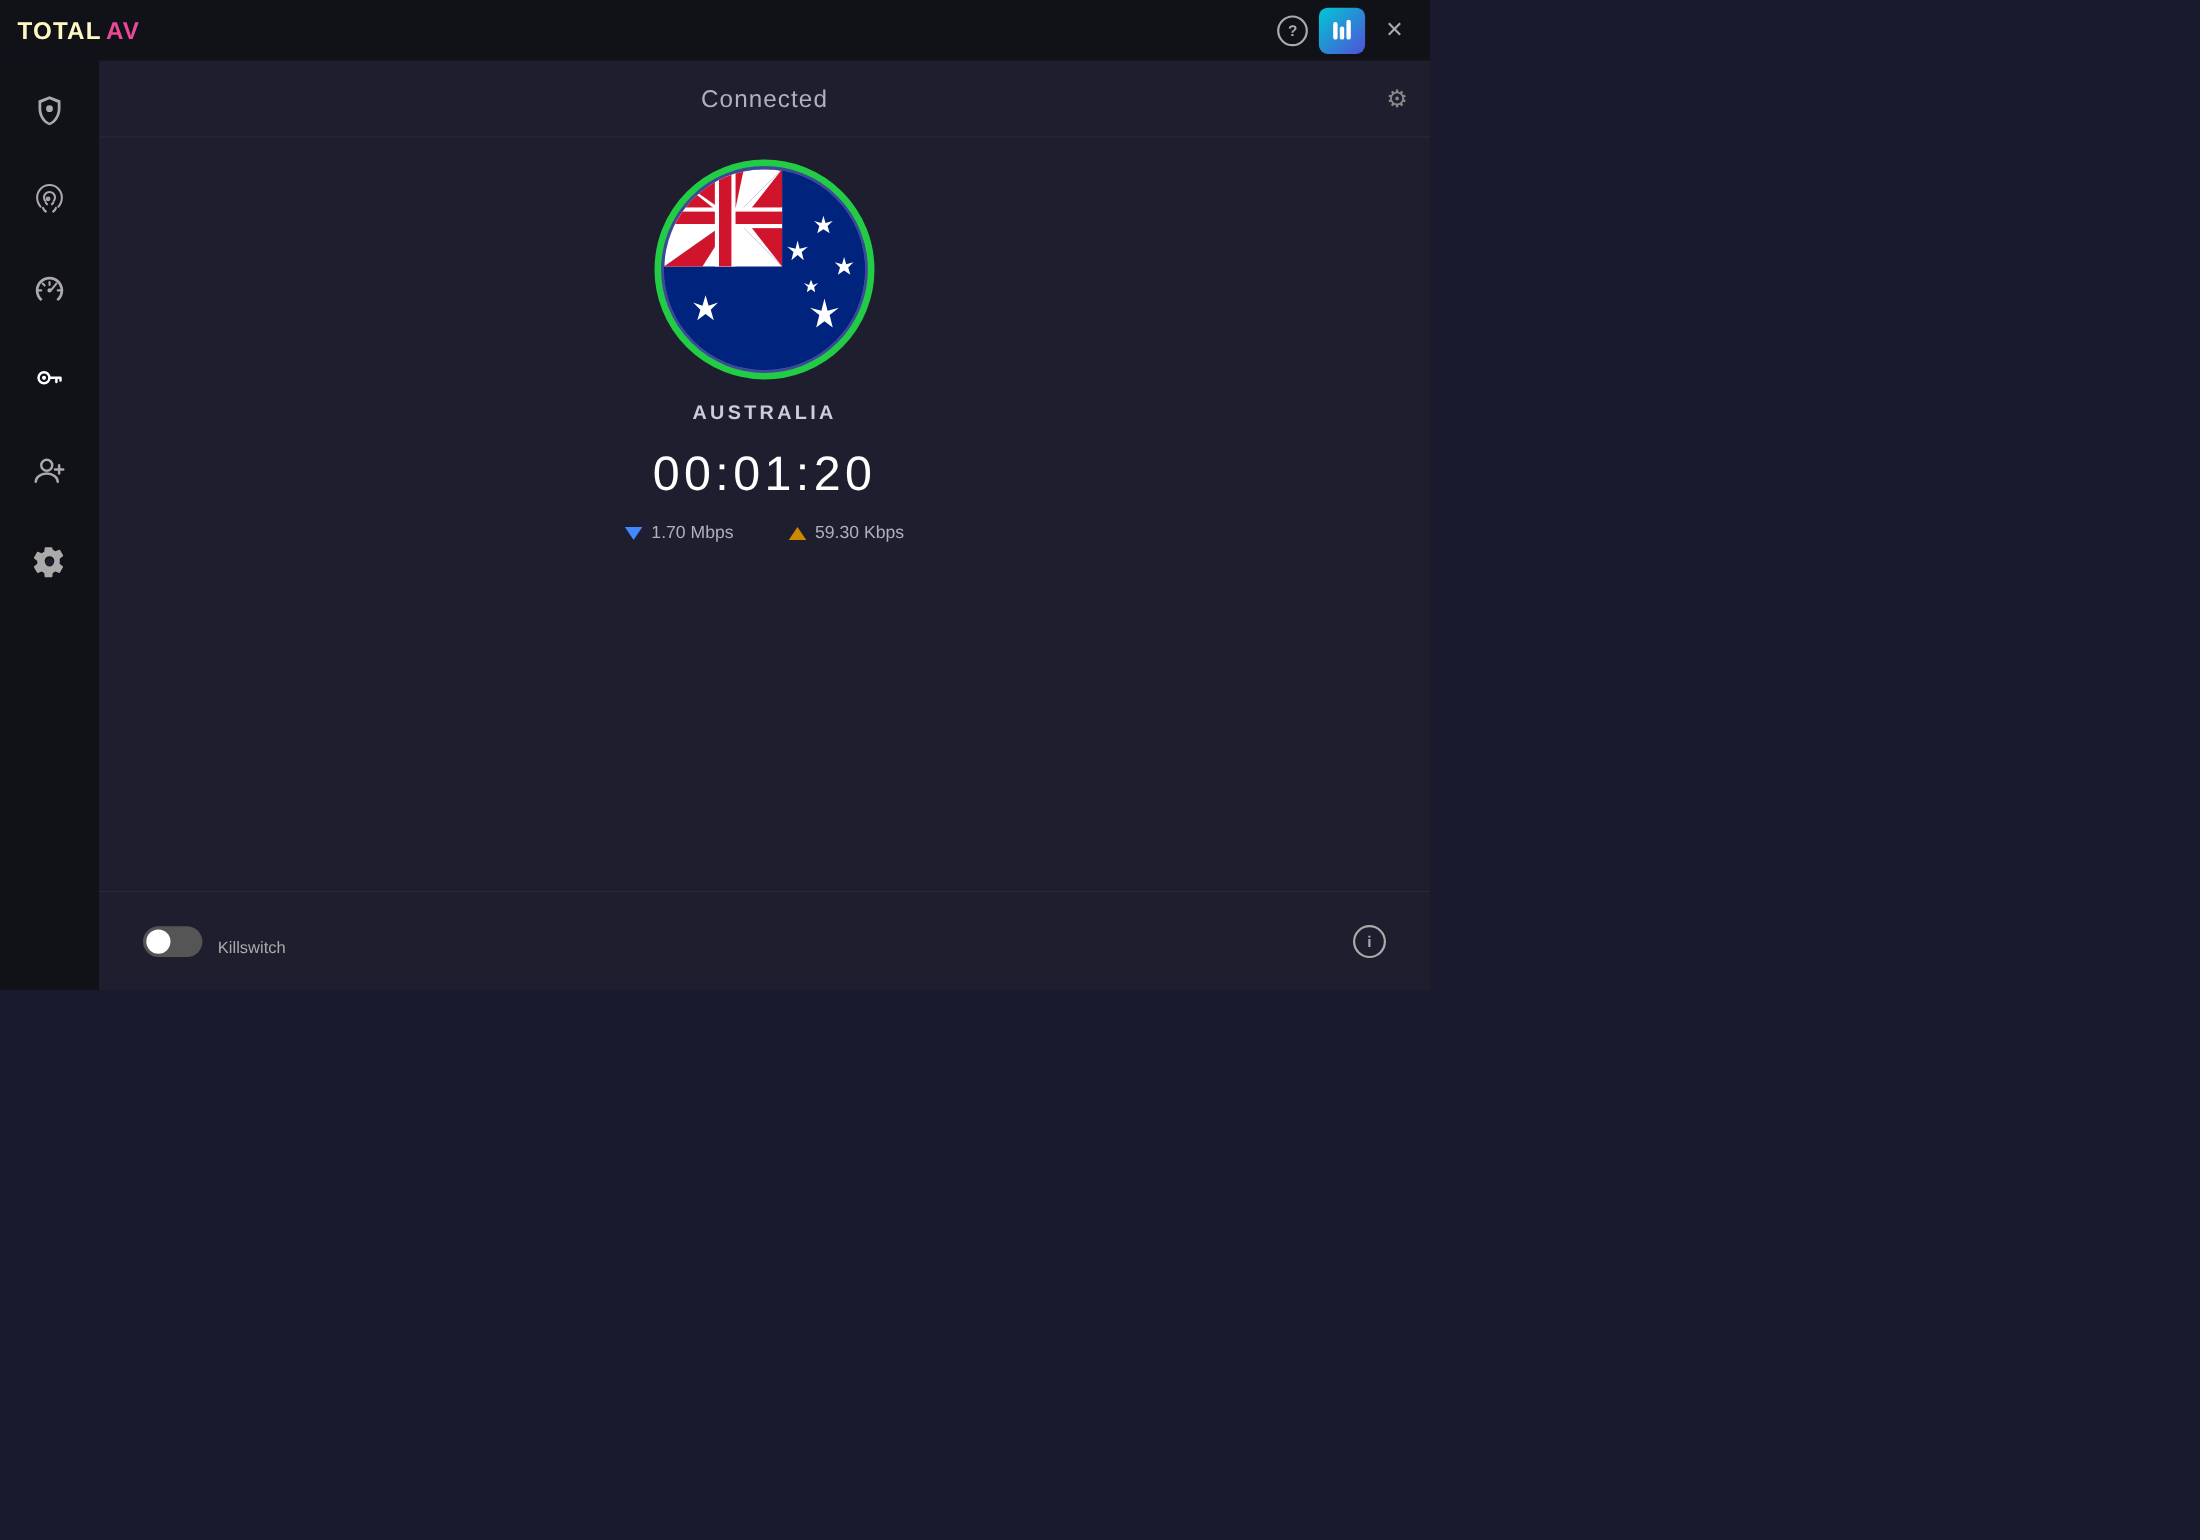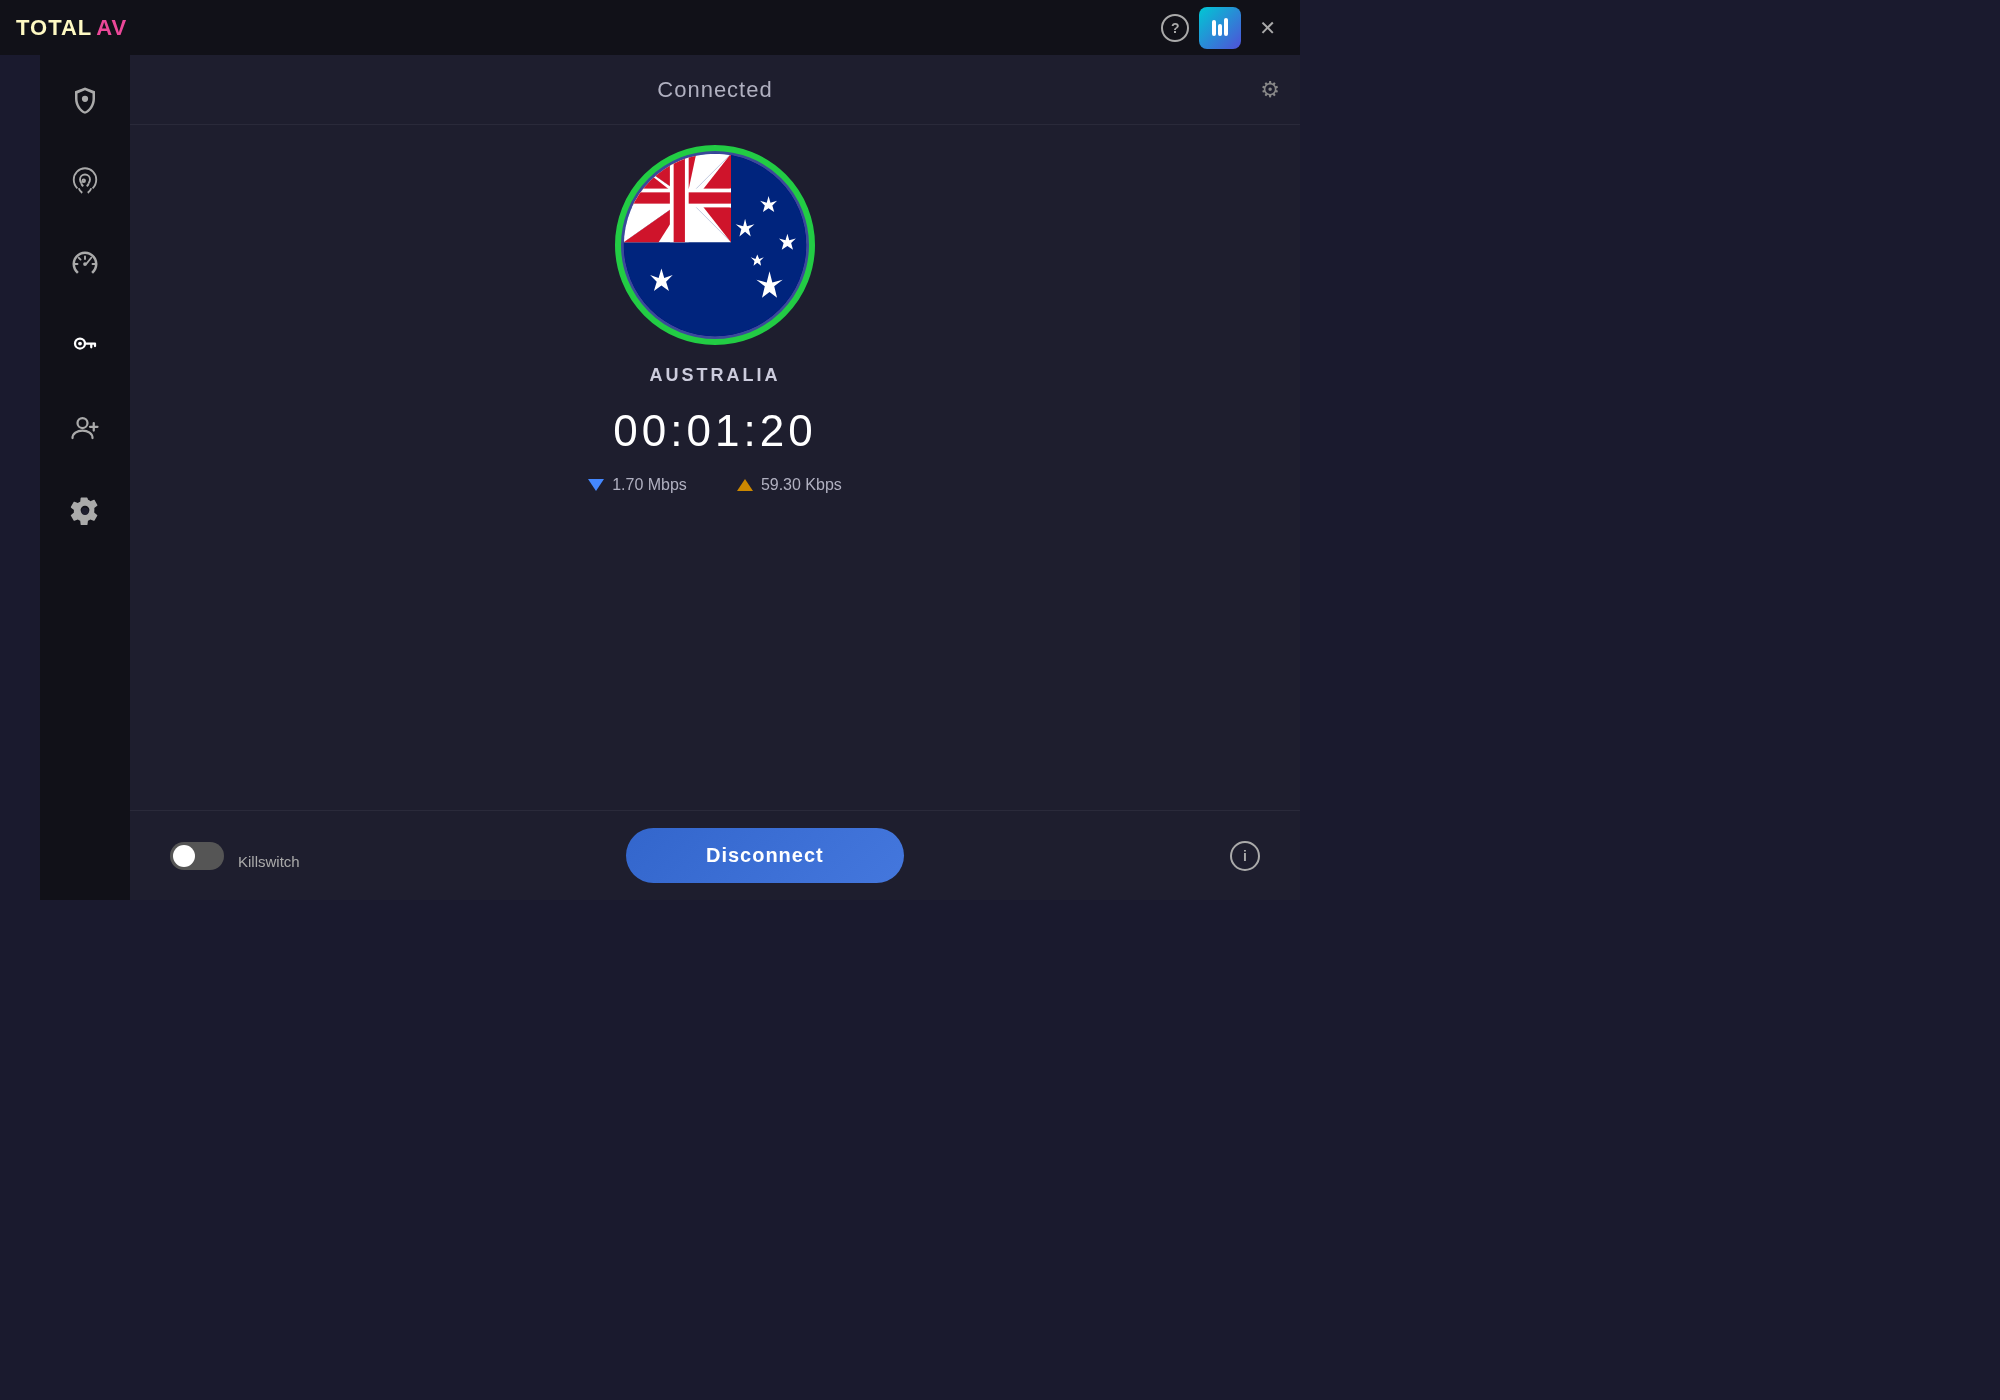--- a/index.html
+++ b/index.html
@@ -79,21 +79,20 @@
       font-size: 20px;
       cursor: pointer;
       padding: 4px 8px;
     }
 
     
     .main-layout {
       display: flex;
       flex: 1;
       overflow: hidden;
-      padding-left: 40px;
     }
 
     
     .sidebar {
       width: 90px;
       background: #111118;
       display: flex;
       flex-direction: column;
       align-items: center;
       padding: 20px 0;
@@ -434,21 +433,20 @@
 
     <div class="bottom-bar">
 
       <div class="killswitch-section">
         <div class="toggle-track">
           <div class="toggle-thumb"></div>
         </div>
         <span class="killswitch-label">Killswitch</span>
       </div>
 
-      <button class="disconnect-btn">Disconnect</button>
 
       <div class="info-btn">
         <span>i</span>
       </div>
 
     </div>
 
   </div>
 </div>
 

